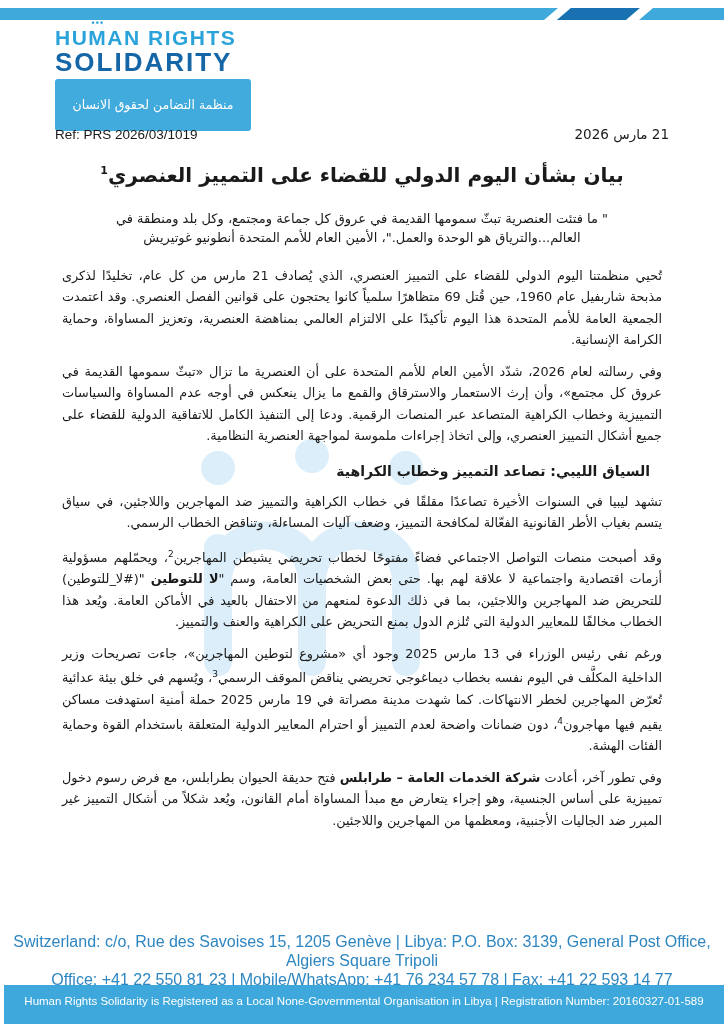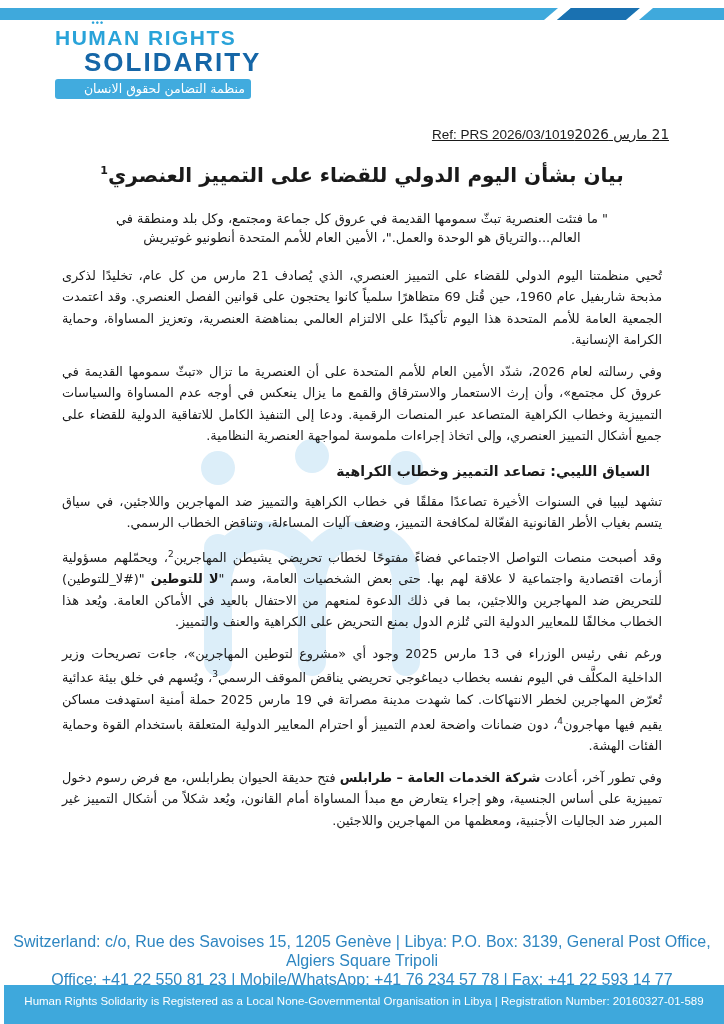--- a/index.html
+++ b/index.html
@@ -19,33 +19,33 @@
     color:#29a3d9;font-family:"Liberation Sans",sans-serif;
     font-weight:bold;font-size:21px;letter-spacing:1.5px;line-height:22px;white-space:nowrap;
   }
   .m-glyph{position:relative;display:inline-block;}
   .m-dots{
     position:absolute;top:-8px;left:50%;transform:translateX(-50%);
     font-size:9px;letter-spacing:1px;color:#29a3d9;line-height:8px;
   }
   .logo-line2{
     color:#1566a7;font-family:"Liberation Sans",sans-serif;
-    font-weight:bold;font-size:26px;letter-spacing:2px;line-height:27px;white-space:nowrap;margin-left:29px;
+    font-weight:bold;font-size:26px;letter-spacing:2px;line-height:27px;white-space:nowrap;
   }
   .logo-banner{
     margin-top:3px;background:#41abde;color:#ffffff;
-    font-size:12.5px;line-height:20px;text-align:right;
-    border-radius:3px;padding:0 6px;width:184px;
+    font-size:12.5px;line-height:20px;text-align:center;
+    border-radius:3px;padding:16px 6px;width:184px;
     direction:rtl;
   }
   
   .ref-row{
     position:absolute;top:126px;left:55px;right:55px;
-    display:flex;justify-content:flex-end;align-items:baseline;
-    font-size:13.5px;color:#1a1a1a;text-decoration:underline;
+    display:flex;justify-content:space-between;align-items:baseline;
+    font-size:13.5px;color:#1a1a1a;
   }
   .ref-no{font-family:"Liberation Sans",sans-serif;}
   .doc-date{direction:rtl;font-family:"DejaVu Sans",sans-serif;}
   
   .watermark{position:absolute;left:180px;top:430px;z-index:0;}
   
   .main{
     position:absolute;top:157px;left:62px;width:600px;z-index:1;
     direction:rtl;color:#1a1a1a;
   }

